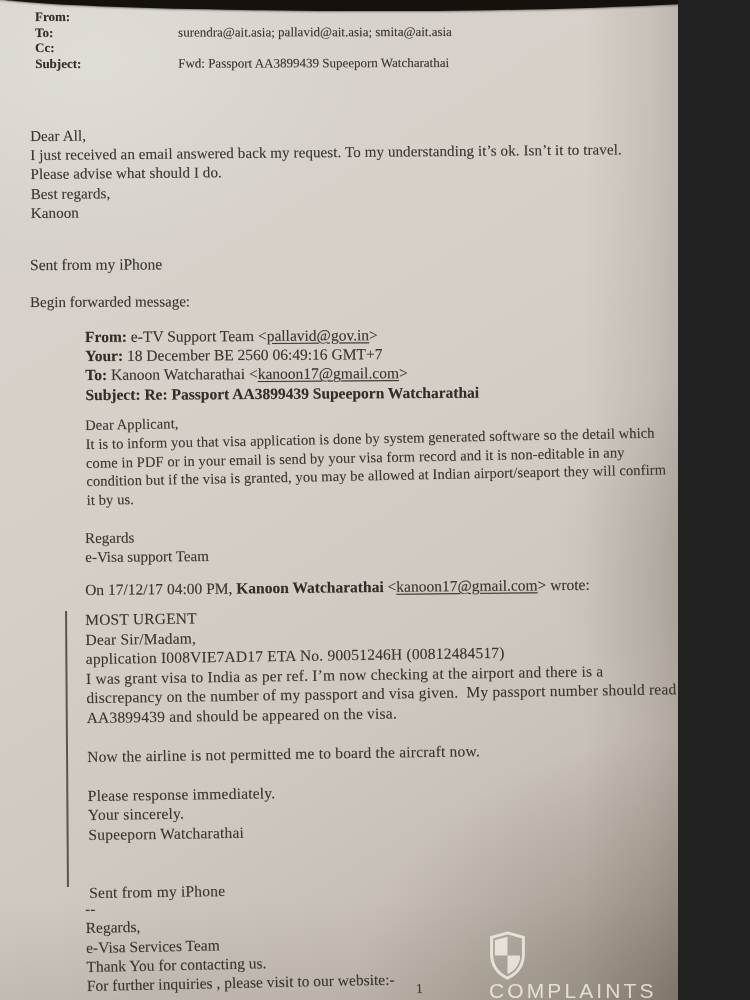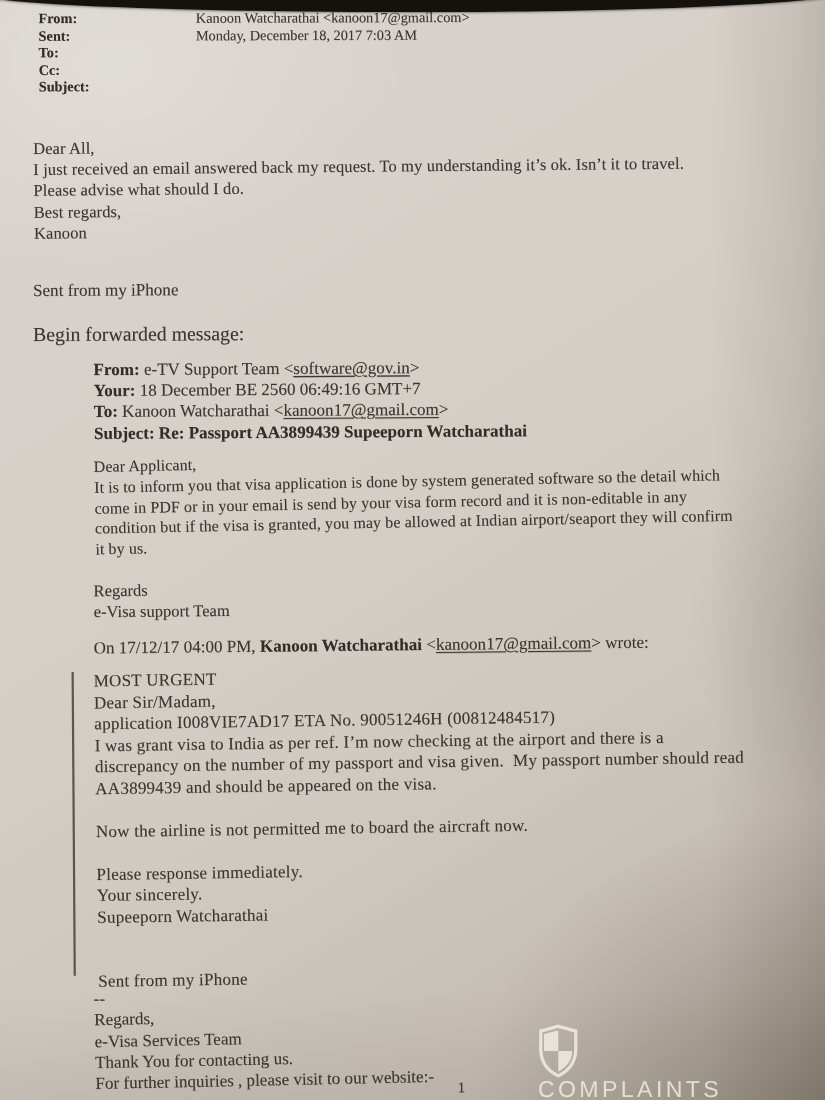--- a/index.html
+++ b/index.html
@@ -1,18 +1,18 @@
 <!DOCTYPE html>
 <html><head>
 <meta charset="utf-8">
 <style>
   html,body{margin:0;padding:0;background:#222;}
   .page{
     position:relative;
-    width:750px;height:1000px;
+    width:678px;height:1000px;
     overflow:hidden;
     font-family:"Liberation Serif","DejaVu Serif",serif;
     color:#3b362f;
     text-shadow:0.2px 0.3px 0.6px rgba(58,52,45,0.35);
     background:
       radial-gradient(ellipse 420px 300px at 14% 6%, rgba(255,255,255,0.20), transparent 65%),
       radial-gradient(ellipse 520px 430px at 101% 101%, rgba(62,52,42,0.32), transparent 64%),
       radial-gradient(ellipse 210px 260px at 103% 56%, rgba(70,60,48,0.13), transparent 70%),
       linear-gradient(to right, rgba(0,0,0,0) 86%, rgba(64,55,45,0.10) 96%, rgba(64,55,45,0.17) 100%),
       linear-gradient(to bottom, rgba(0,0,0,0) 90%, rgba(64,55,45,0.08) 100%),
@@ -29,21 +29,21 @@
     background:#15120e;
     border-radius:0 0 50% 50% / 0 0 78% 66%;
     box-shadow:0 1px 2px rgba(20,18,14,0.45);
   }
 
   .hdr{top:9px;left:35px;font-size:13px;line-height:15.6px;transform:rotate(-0.15deg);}
   .hdr-row{display:grid;grid-template-columns:143px auto;}
 
   .blk-greeting{top:127px;left:30px;font-size:15px;line-height:19.2px;letter-spacing:0.1px;transform:rotate(-0.55deg);}
   .blk-sent1{top:256px;left:30px;font-size:15.5px;transform:rotate(-0.3deg);}
-  .blk-begin{top:294px;left:30px;font-size:18px;transform:rotate(-0.25deg);}
+  .blk-begin{top:294px;left:30px;font-size:15px;transform:rotate(-0.25deg);}
 
   .blk-fwd{top:327px;left:85px;font-size:15.5px;line-height:19.2px;transform:rotate(-0.35deg);}
   .blk-applicant{top:416px;left:85px;font-size:14.5px;line-height:18.8px;letter-spacing:0.1px;transform:rotate(-1.15deg);}
   .blk-regards{top:529px;left:85px;font-size:15px;line-height:18.5px;transform:rotate(-0.5deg);}
   .blk-wrote{top:581px;left:85px;font-size:15.5px;transform:rotate(-0.6deg);}
 
   .quote-bar{top:611px;left:66px;width:2px;height:276px;background:#46413a;opacity:0.85;transform:rotate(-0.4deg);}
   .blk-quote{top:610px;left:85px;font-size:15.5px;line-height:19.5px;letter-spacing:0.2px;transform:rotate(-0.85deg);}
 
   .blk-sig{top:899px;left:85px;font-size:15.5px;line-height:19.3px;transform:rotate(-1.2deg);}
@@ -66,49 +66,46 @@
 </head>
 <body>
 
 <div class="page">
 
   <div class="top-band"></div>
 
   <div class="abs hdr rot">
     <div class="hdr-row">
       <span class="b">From:</span>
-      <span>Kanoon Watcharathai &lt;kanoon17@gmail.com&gt;</span>
-    </div>
-    <div class="hdr-row">
-      <span class="b">Sent:</span>
-      <span>Monday, December 18, 2017 7:03 AM</span>
     </div>
     <div class="hdr-row">
       <span class="b">To:</span>
+      <span>surendra@ait.asia; pallavid@ait.asia; smita@ait.asia</span>
     </div>
     <div class="hdr-row">
       <span class="b">Cc:</span>
     </div>
     <div class="hdr-row">
       <span class="b">Subject:</span>
+      <span>Fwd: Passport AA3899439 Supeeporn Watcharathai</span>
     </div>
   </div>
 
   <div class="abs pre blk-greeting rot">Dear All,
 I just received an email answered back my request. To my understanding it’s ok. Isn’t it to travel.
 Please advise what should I do.
 Best regards,
 Kanoon</div>
 
   <div class="abs blk-sent1 rot">Sent from my iPhone</div>
 
   <div class="abs blk-begin rot">Begin forwarded message:</div>
 
   <div class="abs blk-fwd rot">
-    <div><span class="b">From:</span><span class="pre"> e-TV Support Team &lt;</span><span class="u">software@gov.in</span><span>&gt;</span></div>
+    <div><span class="b">From:</span><span class="pre"> e-TV Support Team &lt;</span><span class="u">pallavid@gov.in</span><span>&gt;</span></div>
     <div><span class="b">Your:</span><span class="pre"> 18 December BE 2560 06:49:16 GMT+7</span></div>
     <div><span class="b">To:</span><span class="pre"> Kanoon Watcharathai &lt;</span><span class="u">kanoon17@gmail.com</span><span>&gt;</span></div>
     <div class="b"><span>Subject:</span><span class="pre"> Re: Passport AA3899439 Supeeporn Watcharathai</span></div>
   </div>
 
   <div class="abs pre blk-applicant rot">Dear Applicant,
 It is to inform you that visa application is done by system generated software so the detail which
 come in PDF or in your email is send by your visa form record and it is non-editable in any
 condition but if the visa is granted, you may be allowed at Indian airport/seaport they will confirm
 it by us.</div>

